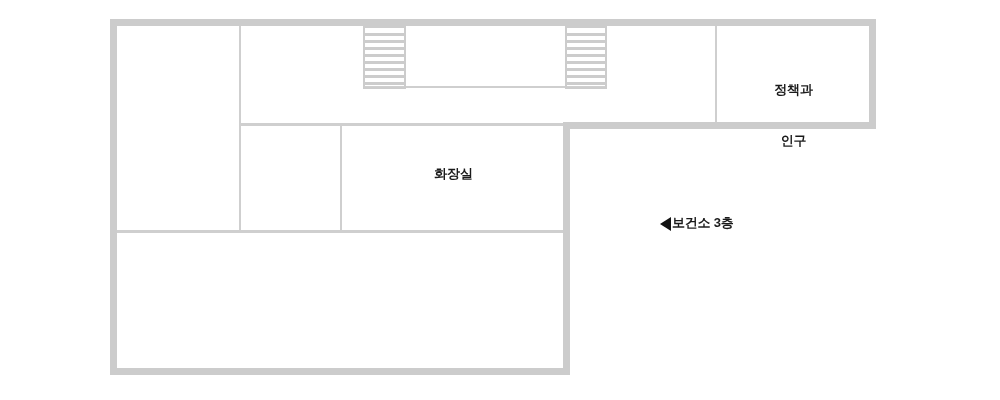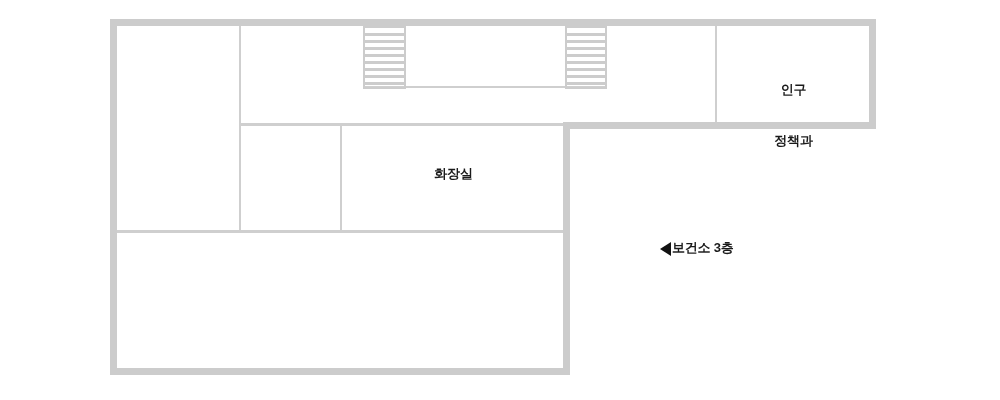--- a/index.html
+++ b/index.html
@@ -49,21 +49,20 @@
     width: 225px;
   }
   #label-health-center {
     left: 660px;
     top: 214px;
     width: 160px;
     text-align: left;
     display: flex;
     align-items: flex-end;
     gap: 1px;
-    margin-top: 25px;
   }
   #arrow-left-icon {
     display: inline-block;
     width: 0;
     height: 0;
     border-top: 7px solid transparent;
     border-bottom: 7px solid transparent;
     border-right: 11px solid #121212;
     flex: none;
   }
@@ -129,22 +128,22 @@
            L 872 125
            L 566 125
            L 566 371
            L 113 371
            Z" fill="none" stroke="#cccccc" stroke-width="7" stroke-linejoin="miter" shape-rendering="crispEdges"></path>
     </g>
 
   </svg>
 
   <div class="plan-label" id="label-population">
+    <div>정책과</div>
     <div>인구</div>
-    <div>정책과</div>
   </div>
 
   <div class="plan-label" id="label-restroom">화장실</div>
 
   <div class="plan-label" id="label-health-center">
     <span id="arrow-left-icon"></span>
     <span class="hc-text">보건소 3층</span>
   </div>
 
 </div>

